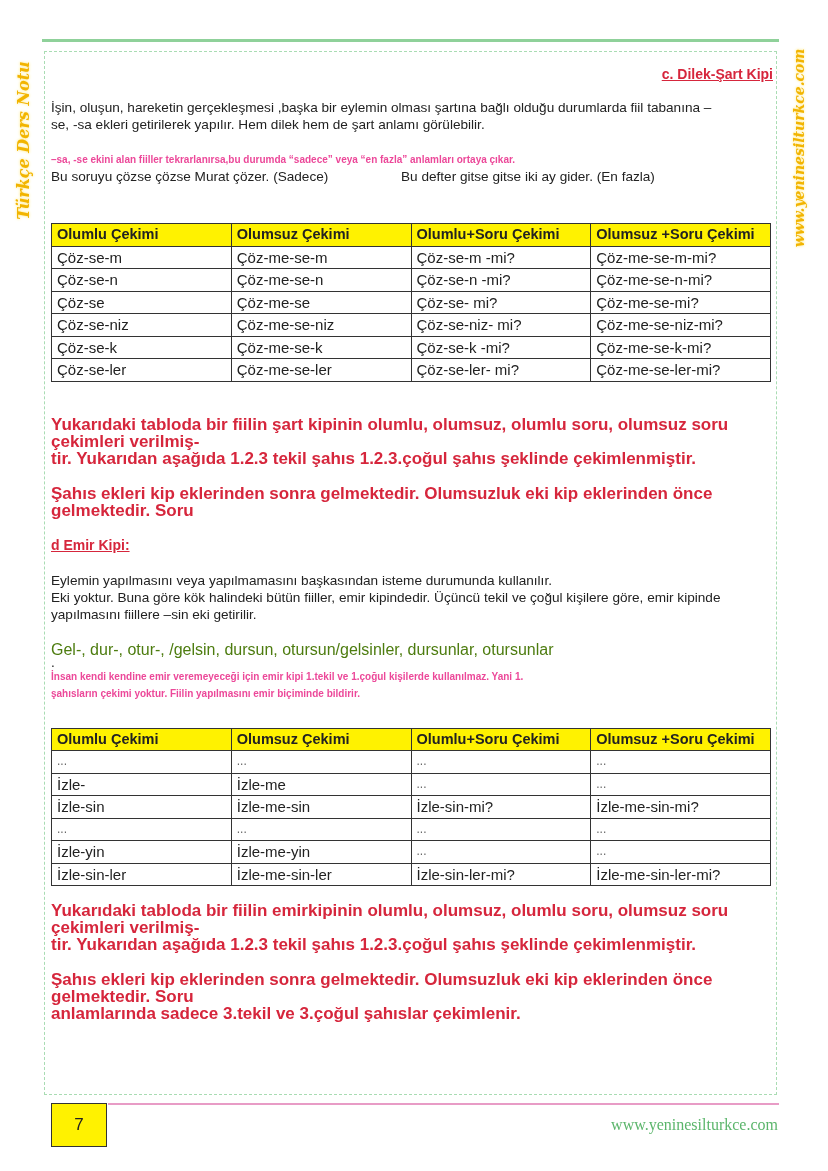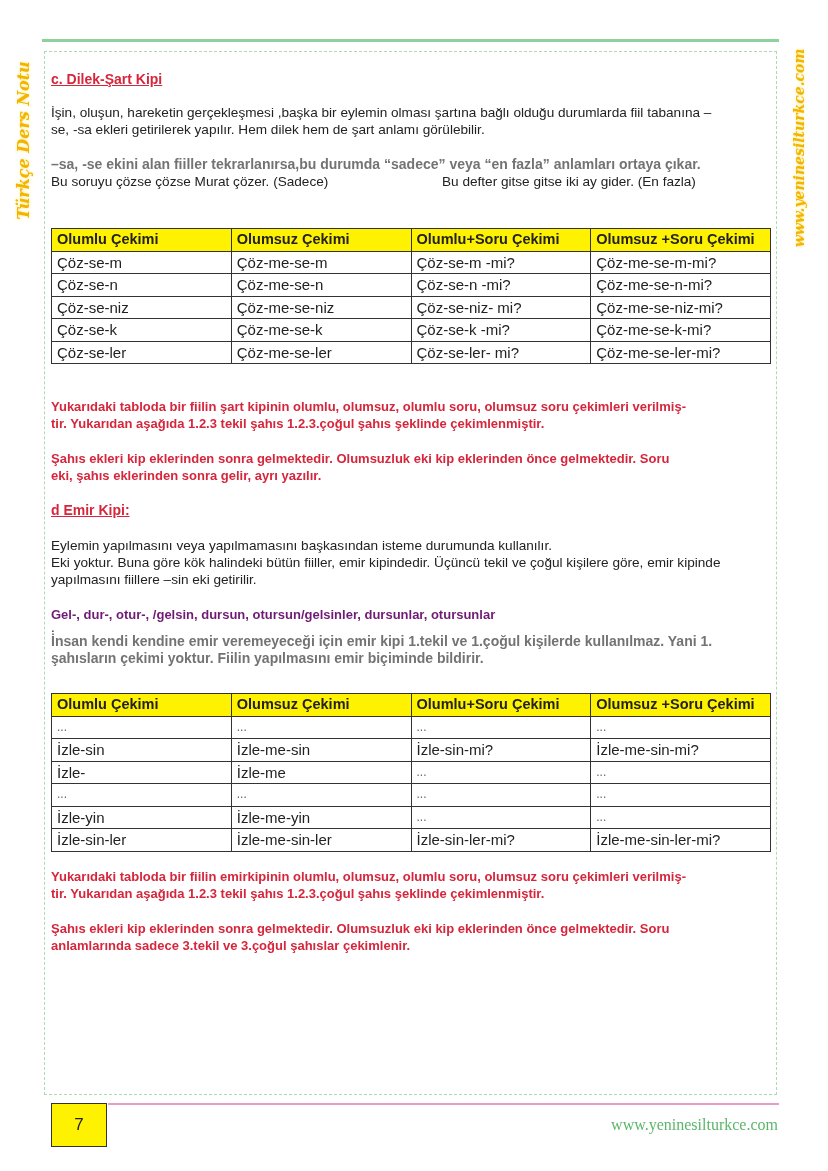--- a/index.html
+++ b/index.html
@@ -23,23 +23,23 @@
     }
     .side-right {
       position: absolute; left: 782px; top: 60px; width: 34px; height: 175px;
       display: flex; align-items: center; justify-content: center;
     }
     .side-right span { font-size: 14px; }
 
     .content { position: absolute; left: 51px; top: 66px; width: 722px; font-size: 13.6px; line-height: 17px; }
     .sec-title { color: #d6263c; font-weight: bold; text-decoration: underline; font-size: 14px; }
     .p { margin: 0; }
-    .blue-bold { color: #737373; font-weight: bold; font-size: 14px; }
-    .blue { color: #701a75; font-size: 13px; font-weight: bold; }
-    .red-bold { color: #d6263c; font-weight: bold; font-size: 13px; }
+    .blue-bold { color: #ec4899; font-weight: bold; font-size: 10px; }
+    .blue { color: #4d7c0f; font-size: 16px; }
+    .red-bold { color: #d6263c; font-weight: bold; font-size: 17px; }
 
     table.grid { border-collapse: collapse; width: 720px; font-size: 15px; }
     table.grid td, table.grid th {
       border: 1.5px solid #333; padding: 0 5px; height: 21.5px; text-align: left; white-space: nowrap;
     }
     table.grid th { background: #fff200; font-weight: bold; font-size: 14.5px; }
     table.grid td.dots { color: #666; font-size: 12px; }
     table.grid col { width: 25%; }
 
     .bottom-rule { position: absolute; left: 108px; top: 1103px; width: 671px; height: 2px; background: #e89cc6; }
@@ -60,27 +60,27 @@
 
 <div class="side-left">
   <span>Türkçe Ders Notu</span>
 </div>
 <div class="side-right">
   <span>www.yeninesilturkce.com</span>
 </div>
 
 <div class="content">
 
-  <div class="sec-title" style="margin-top:5px;">c. Dilek-Şart Kipi</div>
+  <div class="sec-title" style="text-align:right;">c. Dilek-Şart Kipi</div>
   <div style="height:16px"></div>
   <p class="p"> İşin, oluşun, hareketin gerçekleşmesi ,başka bir eylemin olması şartına bağlı olduğu durumlarda fiil tabanına –</p>
   <p class="p">se, -sa ekleri getirilerek yapılır. Hem dilek hem de şart anlamı görülebilir.</p>
   <div style="height:18px"></div>
   <p class="p blue-bold">–sa, -se ekini alan fiiller tekrarlanırsa,bu durumda “sadece” veya “en fazla” anlamları ortaya çıkar.</p>
-  <div class="p" style="display:flex;gap:41px;">
+  <div class="p" style="display:flex;">
     <span style="width:350px;">Bu soruyu çözse çözse Murat çözer. (Sadece)</span>
     <span>Bu defter gitse gitse iki ay gider. (En fazla)</span>
   </div>
   <div style="height:38px"></div>
 
   <table class="grid">
     <colgroup>
         <col>
         <col>
         <col>
@@ -101,20 +101,26 @@
         <td>Çöz-se-m -mi?</td>
         <td>Çöz-me-se-m-mi?</td>
       </tr>
       <tr>
         <td>Çöz-se-n</td>
         <td>Çöz-me-se-n</td>
         <td>Çöz-se-n -mi?</td>
         <td>Çöz-me-se-n-mi?</td>
       </tr>
       <tr>
+        <td>Çöz-se</td>
+        <td>Çöz-me-se</td>
+        <td>Çöz-se- mi?</td>
+        <td>Çöz-me-se-mi?</td>
+      </tr>
+      <tr>
         <td>Çöz-se-niz</td>
         <td>Çöz-me-se-niz</td>
         <td>Çöz-se-niz- mi?</td>
         <td>Çöz-me-se-niz-mi?</td>
       </tr>
       <tr>
         <td>Çöz-se-k</td>
         <td>Çöz-me-se-k</td>
         <td>Çöz-se-k -mi?</td>
         <td>Çöz-me-se-k-mi?</td>
@@ -126,21 +132,20 @@
         <td>Çöz-me-se-ler-mi?</td>
       </tr>
     </tbody>
   </table>
 
   <div style="height:34px"></div>
   <p class="p red-bold">Yukarıdaki tabloda bir fiilin şart kipinin olumlu, olumsuz, olumlu soru, olumsuz soru çekimleri verilmiş-</p>
   <p class="p red-bold">tir. Yukarıdan aşağıda 1.2.3 tekil şahıs 1.2.3.çoğul şahıs şeklinde çekimlenmiştir.</p>
   <div style="height:18px"></div>
   <p class="p red-bold">Şahıs ekleri kip eklerinden sonra gelmektedir. Olumsuzluk eki kip eklerinden önce gelmektedir. Soru</p>
-  <p class="p red-bold">eki, şahıs eklerinden sonra gelir, ayrı yazılır.</p>
   <div style="height:18px"></div>
 
   <div class="sec-title">d Emir Kipi:</div>
   <div style="height:18px"></div>
   <p class="p">Eylemin yapılmasını veya yapılmamasını başkasından isteme durumunda kullanılır.</p>
   <p class="p">Eki yoktur. Buna göre kök halindeki bütün fiiller, emir kipindedir. Üçüncü tekil ve çoğul kişilere göre, emir kipinde</p>
   <p class="p">yapılmasını fiillere –sin eki getirilir.</p>
   <div style="height:18px"></div>
   <p class="p blue">Gel-, dur-, otur-, /gelsin, dursun, otursun/gelsinler, dursunlar, otursunlar</p>
   <p class="p" style="line-height:10px;">.</p>
@@ -164,32 +169,32 @@
       </tr>
     </thead>
     <tbody>
       <tr>
         <td class="dots">...</td>
         <td class="dots">...</td>
         <td class="dots">...</td>
         <td class="dots">...</td>
       </tr>
       <tr>
+        <td>İzle-</td>
+        <td>İzle-me</td>
+        <td class="dots">...</td>
+        <td class="dots">...</td>
+      </tr>
+      <tr>
         <td>İzle-sin</td>
         <td>İzle-me-sin</td>
         <td>İzle-sin-mi?</td>
         <td>İzle-me-sin-mi?</td>
       </tr>
       <tr>
-        <td>İzle-</td>
-        <td>İzle-me</td>
-        <td class="dots">...</td>
-        <td class="dots">...</td>
-      </tr>
-      <tr>
         <td class="dots">...</td>
         <td class="dots">...</td>
         <td class="dots">...</td>
         <td class="dots">...</td>
       </tr>
       <tr>
         <td>İzle-yin</td>
         <td>İzle-me-yin</td>
         <td class="dots">...</td>
         <td class="dots">...</td>

